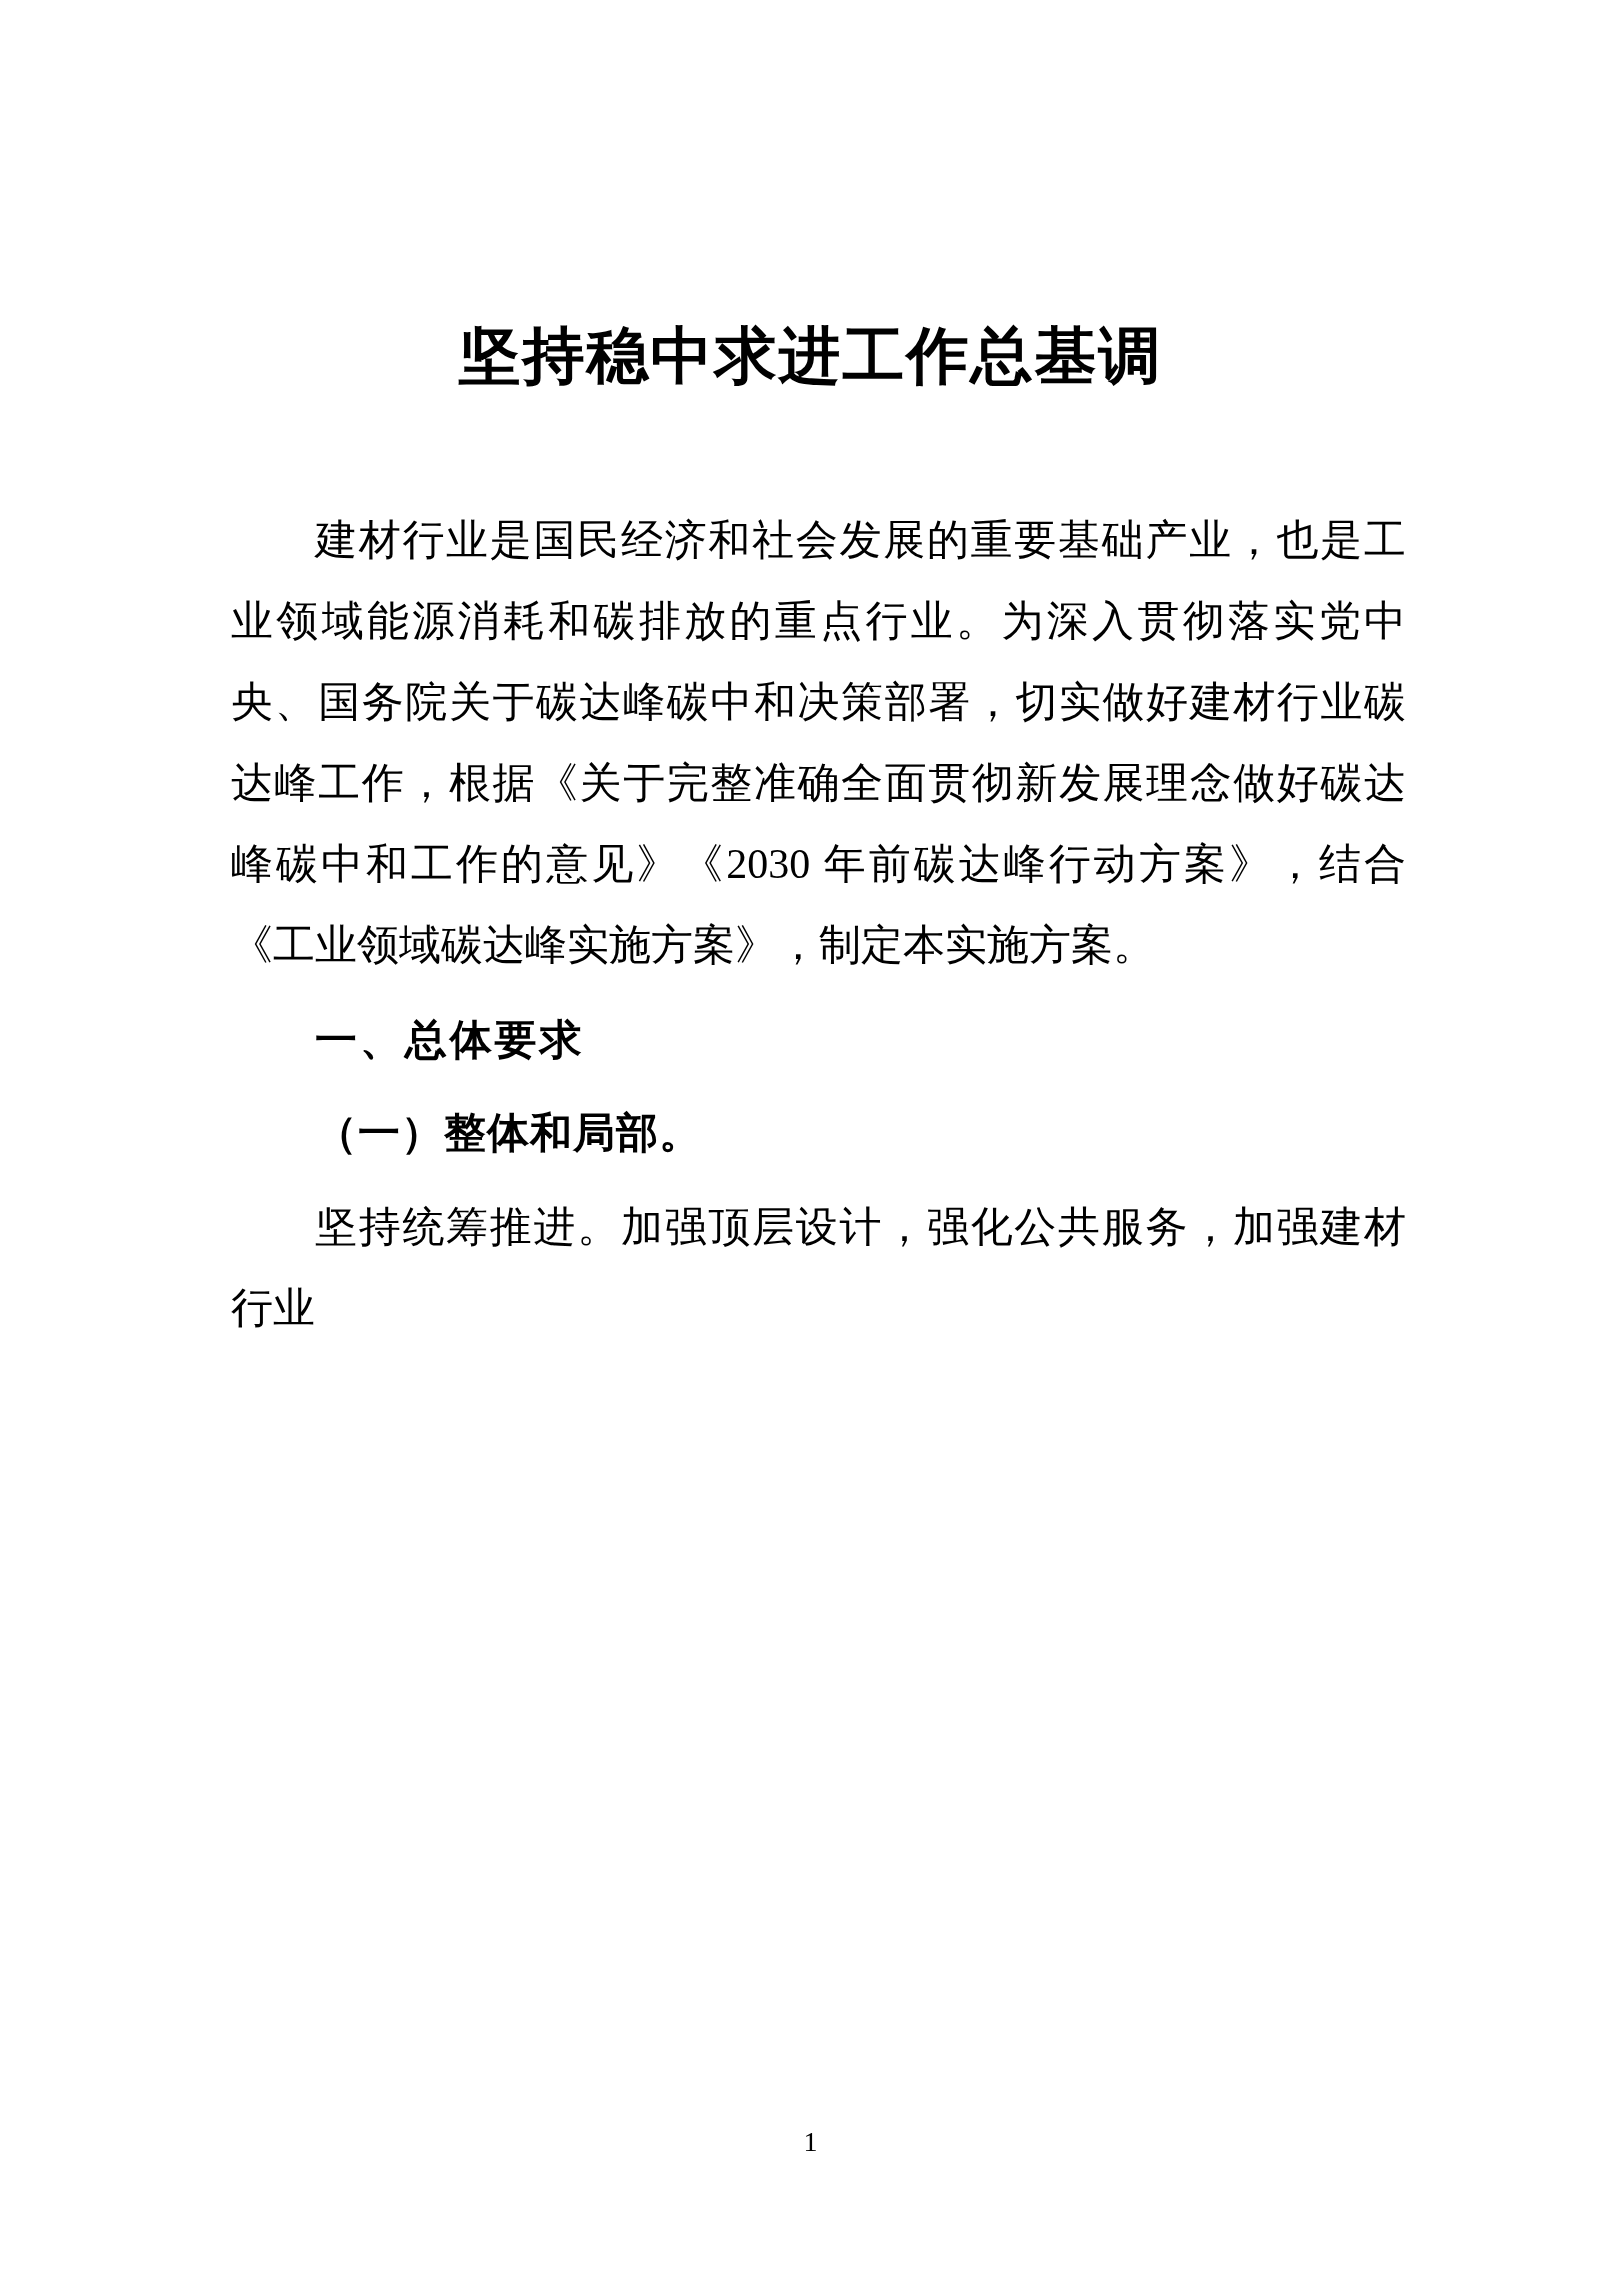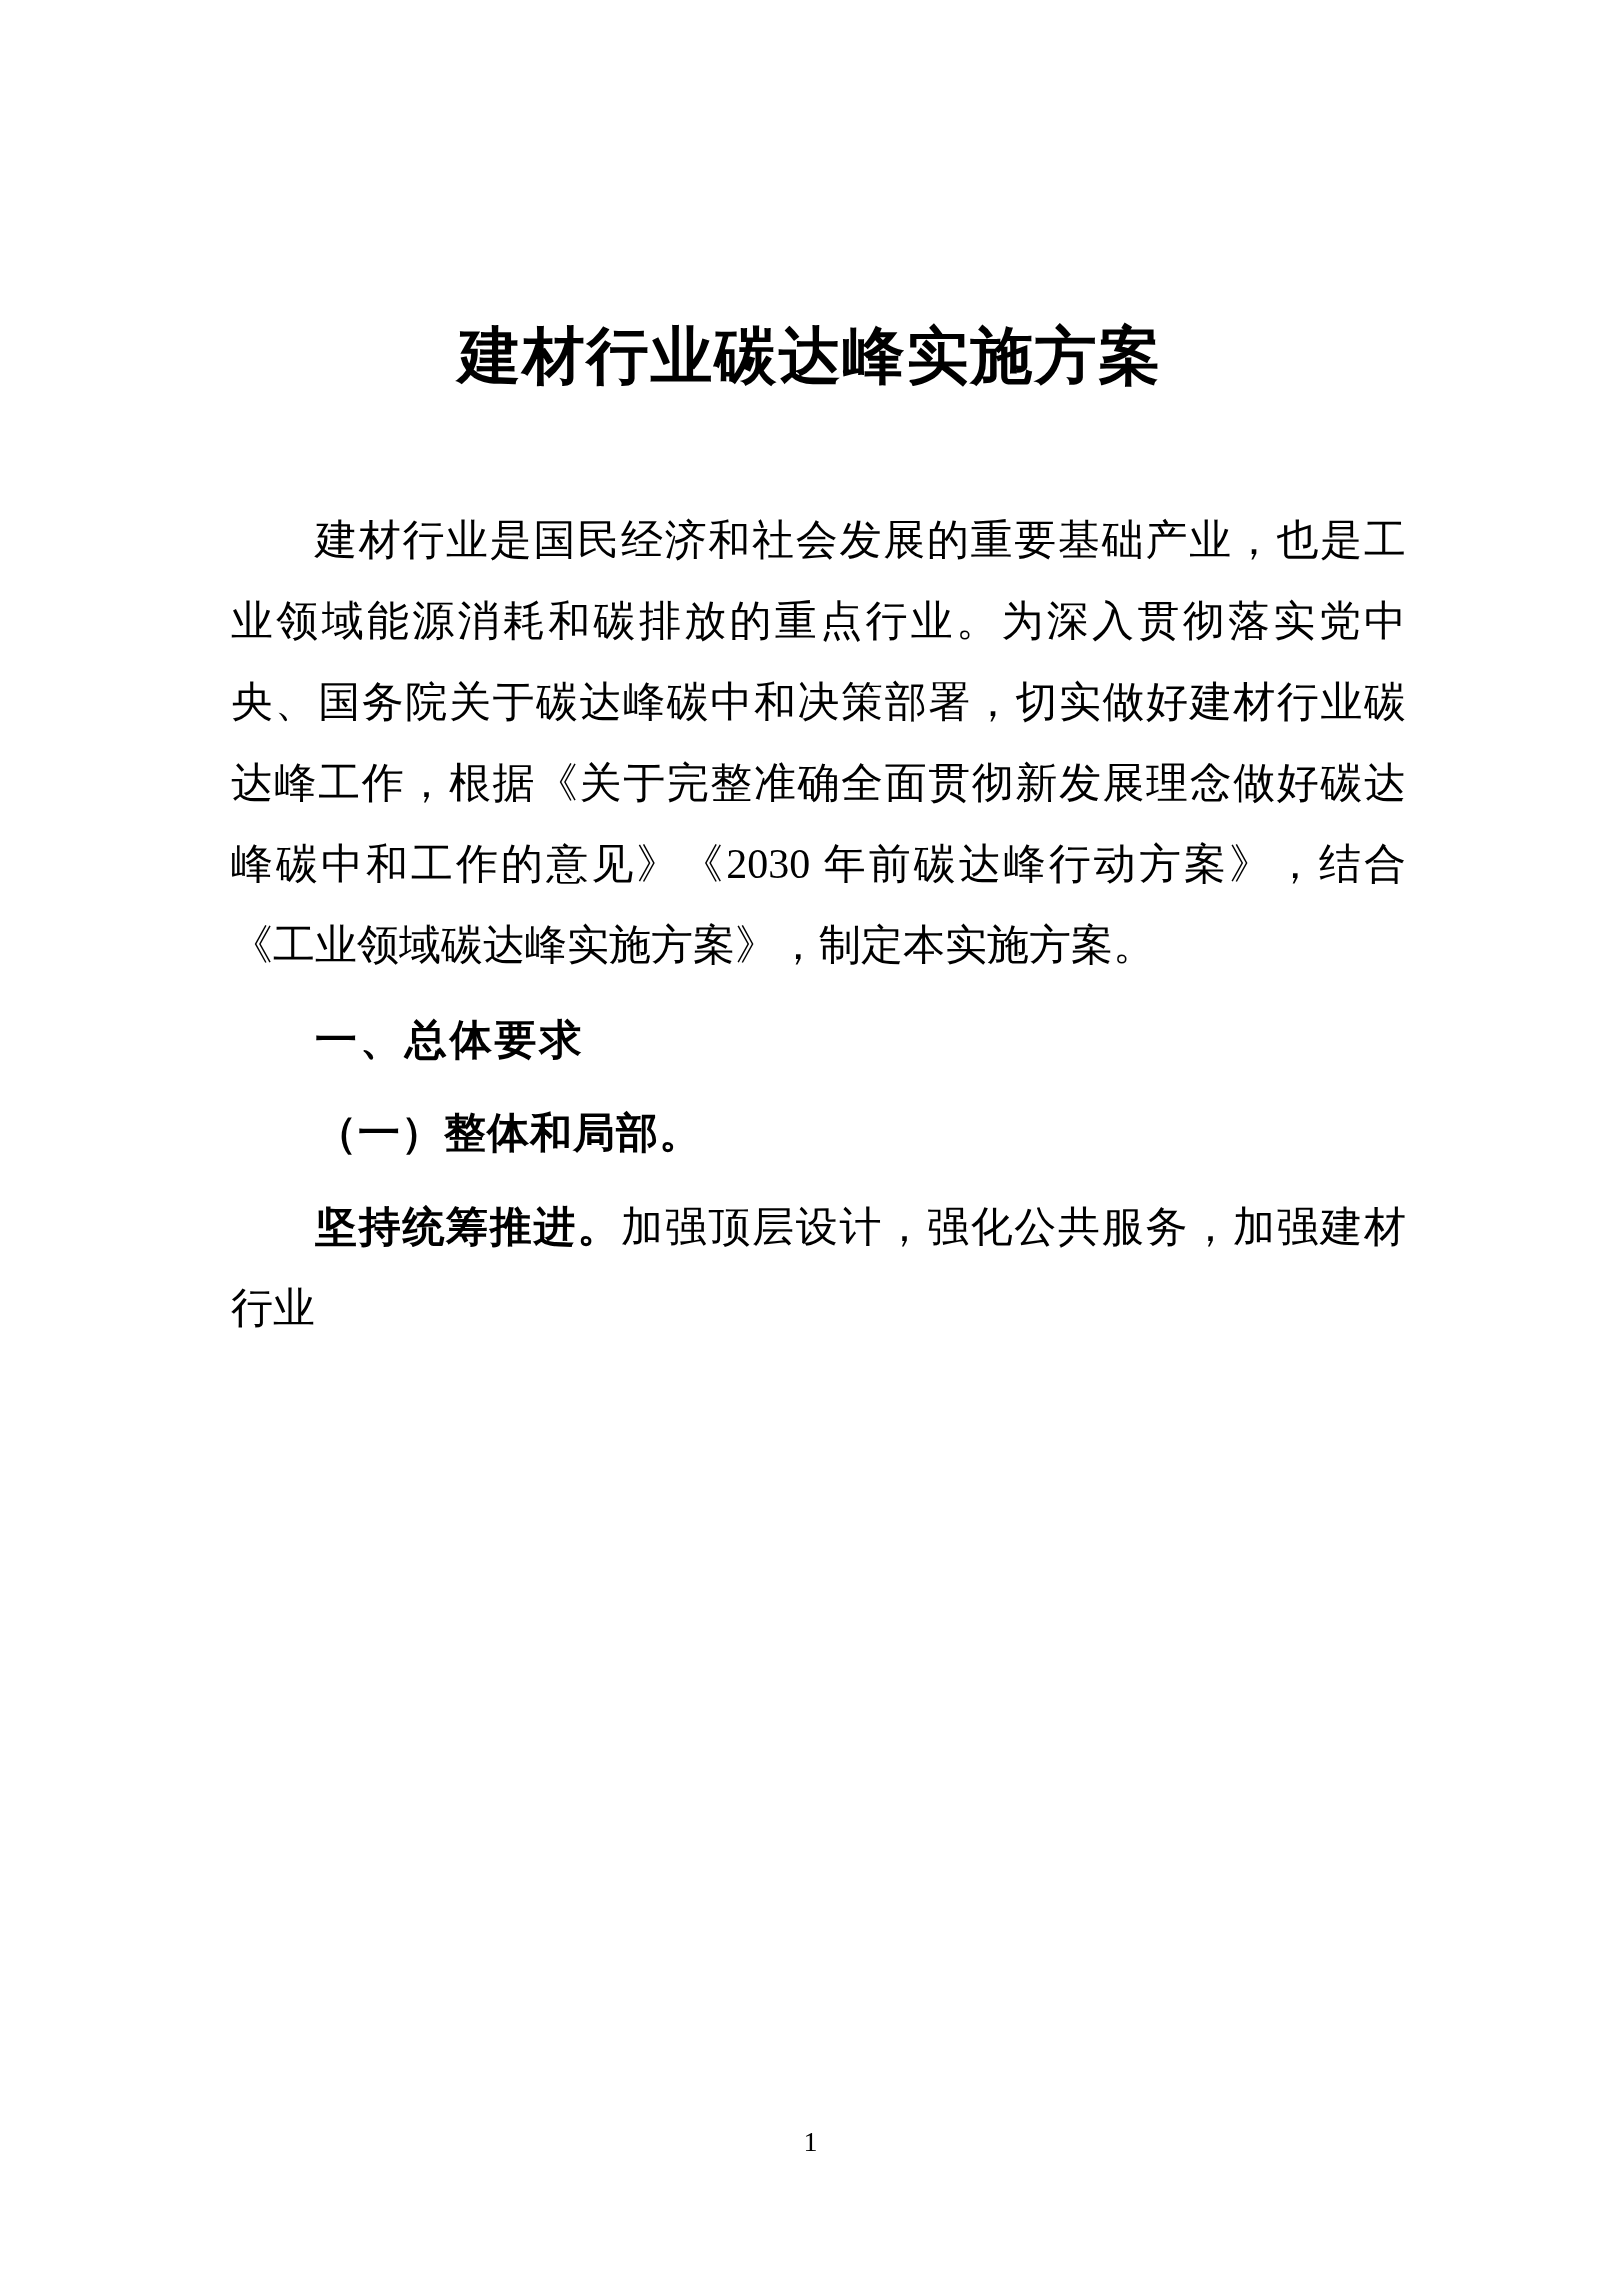--- a/index.html
+++ b/index.html
@@ -46,39 +46,39 @@
   .heading-1 {
     font-family: "Liberation Sans", "DejaVu Sans", sans-serif;
     font-weight: bold;
     letter-spacing: 2.9px;
   }
   .heading-2 {
     font-weight: bold;
     letter-spacing: 1px;
   }
   .lead-bold {
-    font-weight: bold;
+    font-weight: normal;
   }
   .page-number {
     position: absolute;
     top: 2125px;
     left: 0;
     width: 100%;
     text-align: center;
     font-size: 28px;
     line-height: 33px;
     font-family: "Liberation Serif", "DejaVu Serif", serif;
   }
 </style>
 </head>
 <body>
 
 <div class="page">
 
-  <div class="doc-title">建材行业碳达峰实施方案</div>
+  <div class="doc-title">坚持稳中求进工作总基调</div>
 
   <div class="content">
 
     <p>建材行业是国民经济和社会发展的重要基础产业，也是工业领域能源消耗和碳排放的重点行业。为深入贯彻落实党中央、国务院关于碳达峰碳中和决策部署，切实做好建材行业碳达峰工作，根据《关于完整准确全面贯彻新发展理念做好碳达峰碳中和工作的意见》《2030 年前碳达峰行动方案》，结合《工业领域碳达峰实施方案》，制定本实施方案。</p>
 
     <p class="heading-1">一、总体要求</p>
 
     <p class="heading-2">（一）整体和局部。</p>
 
 

